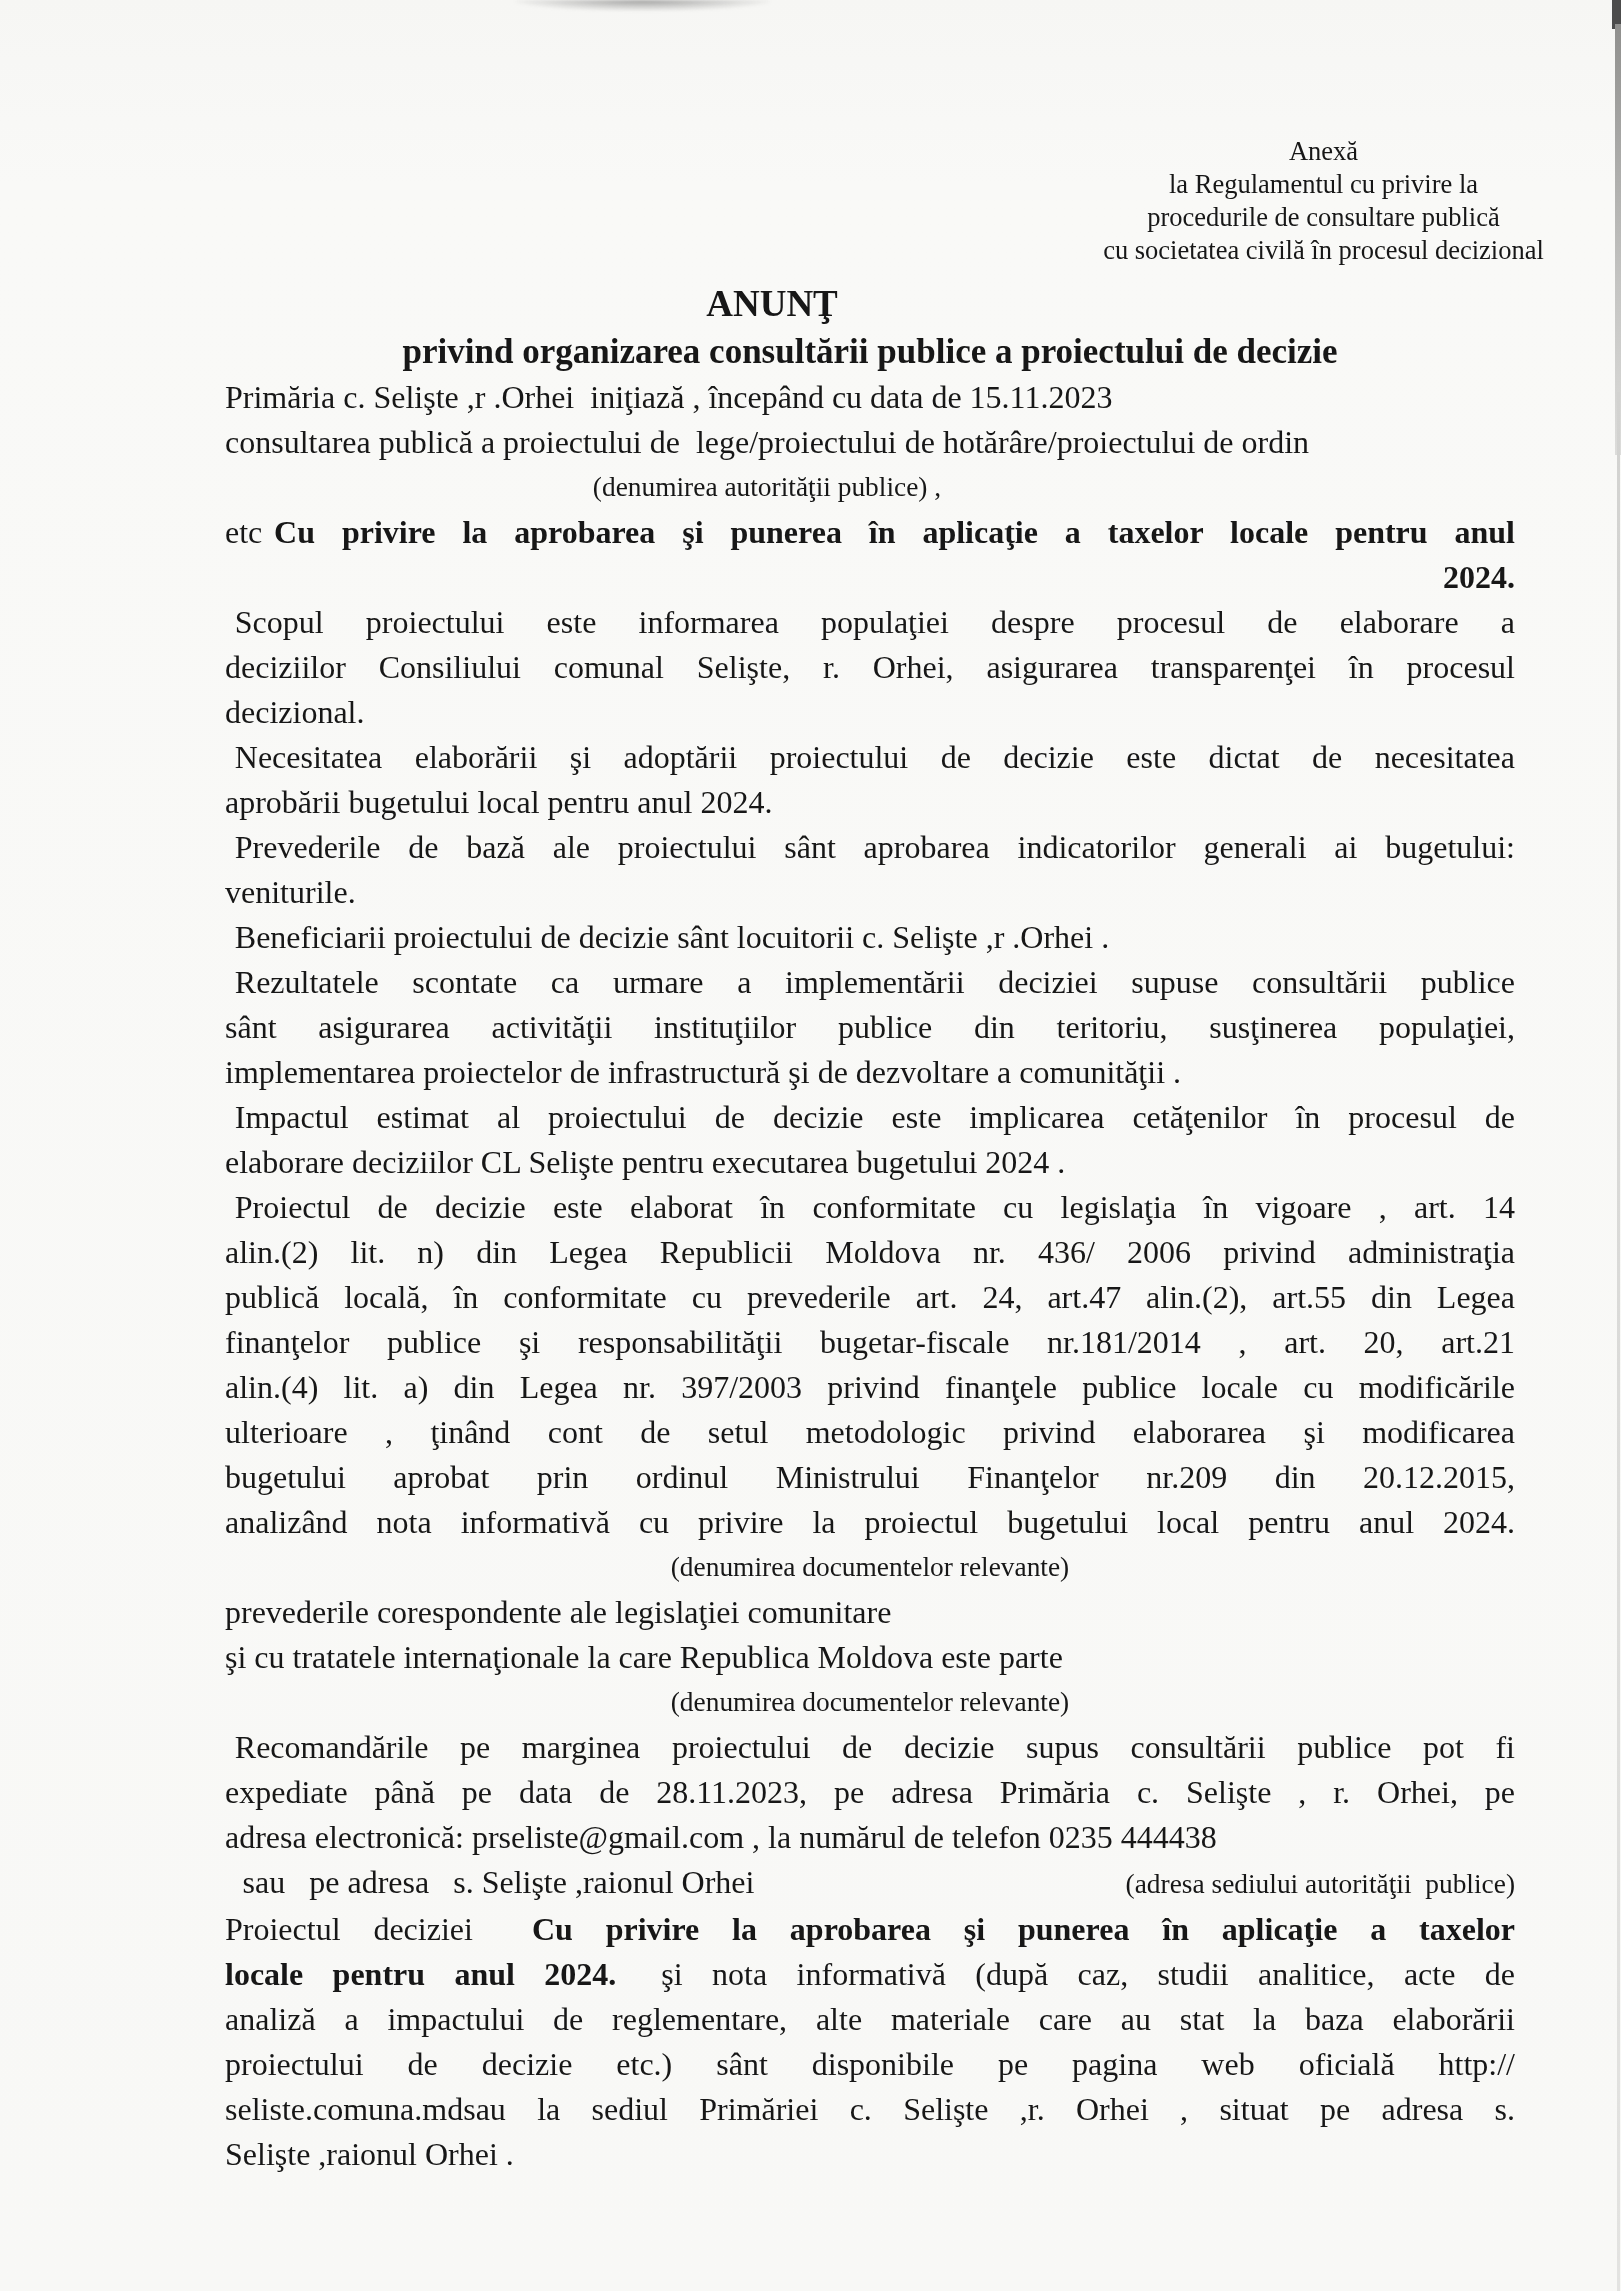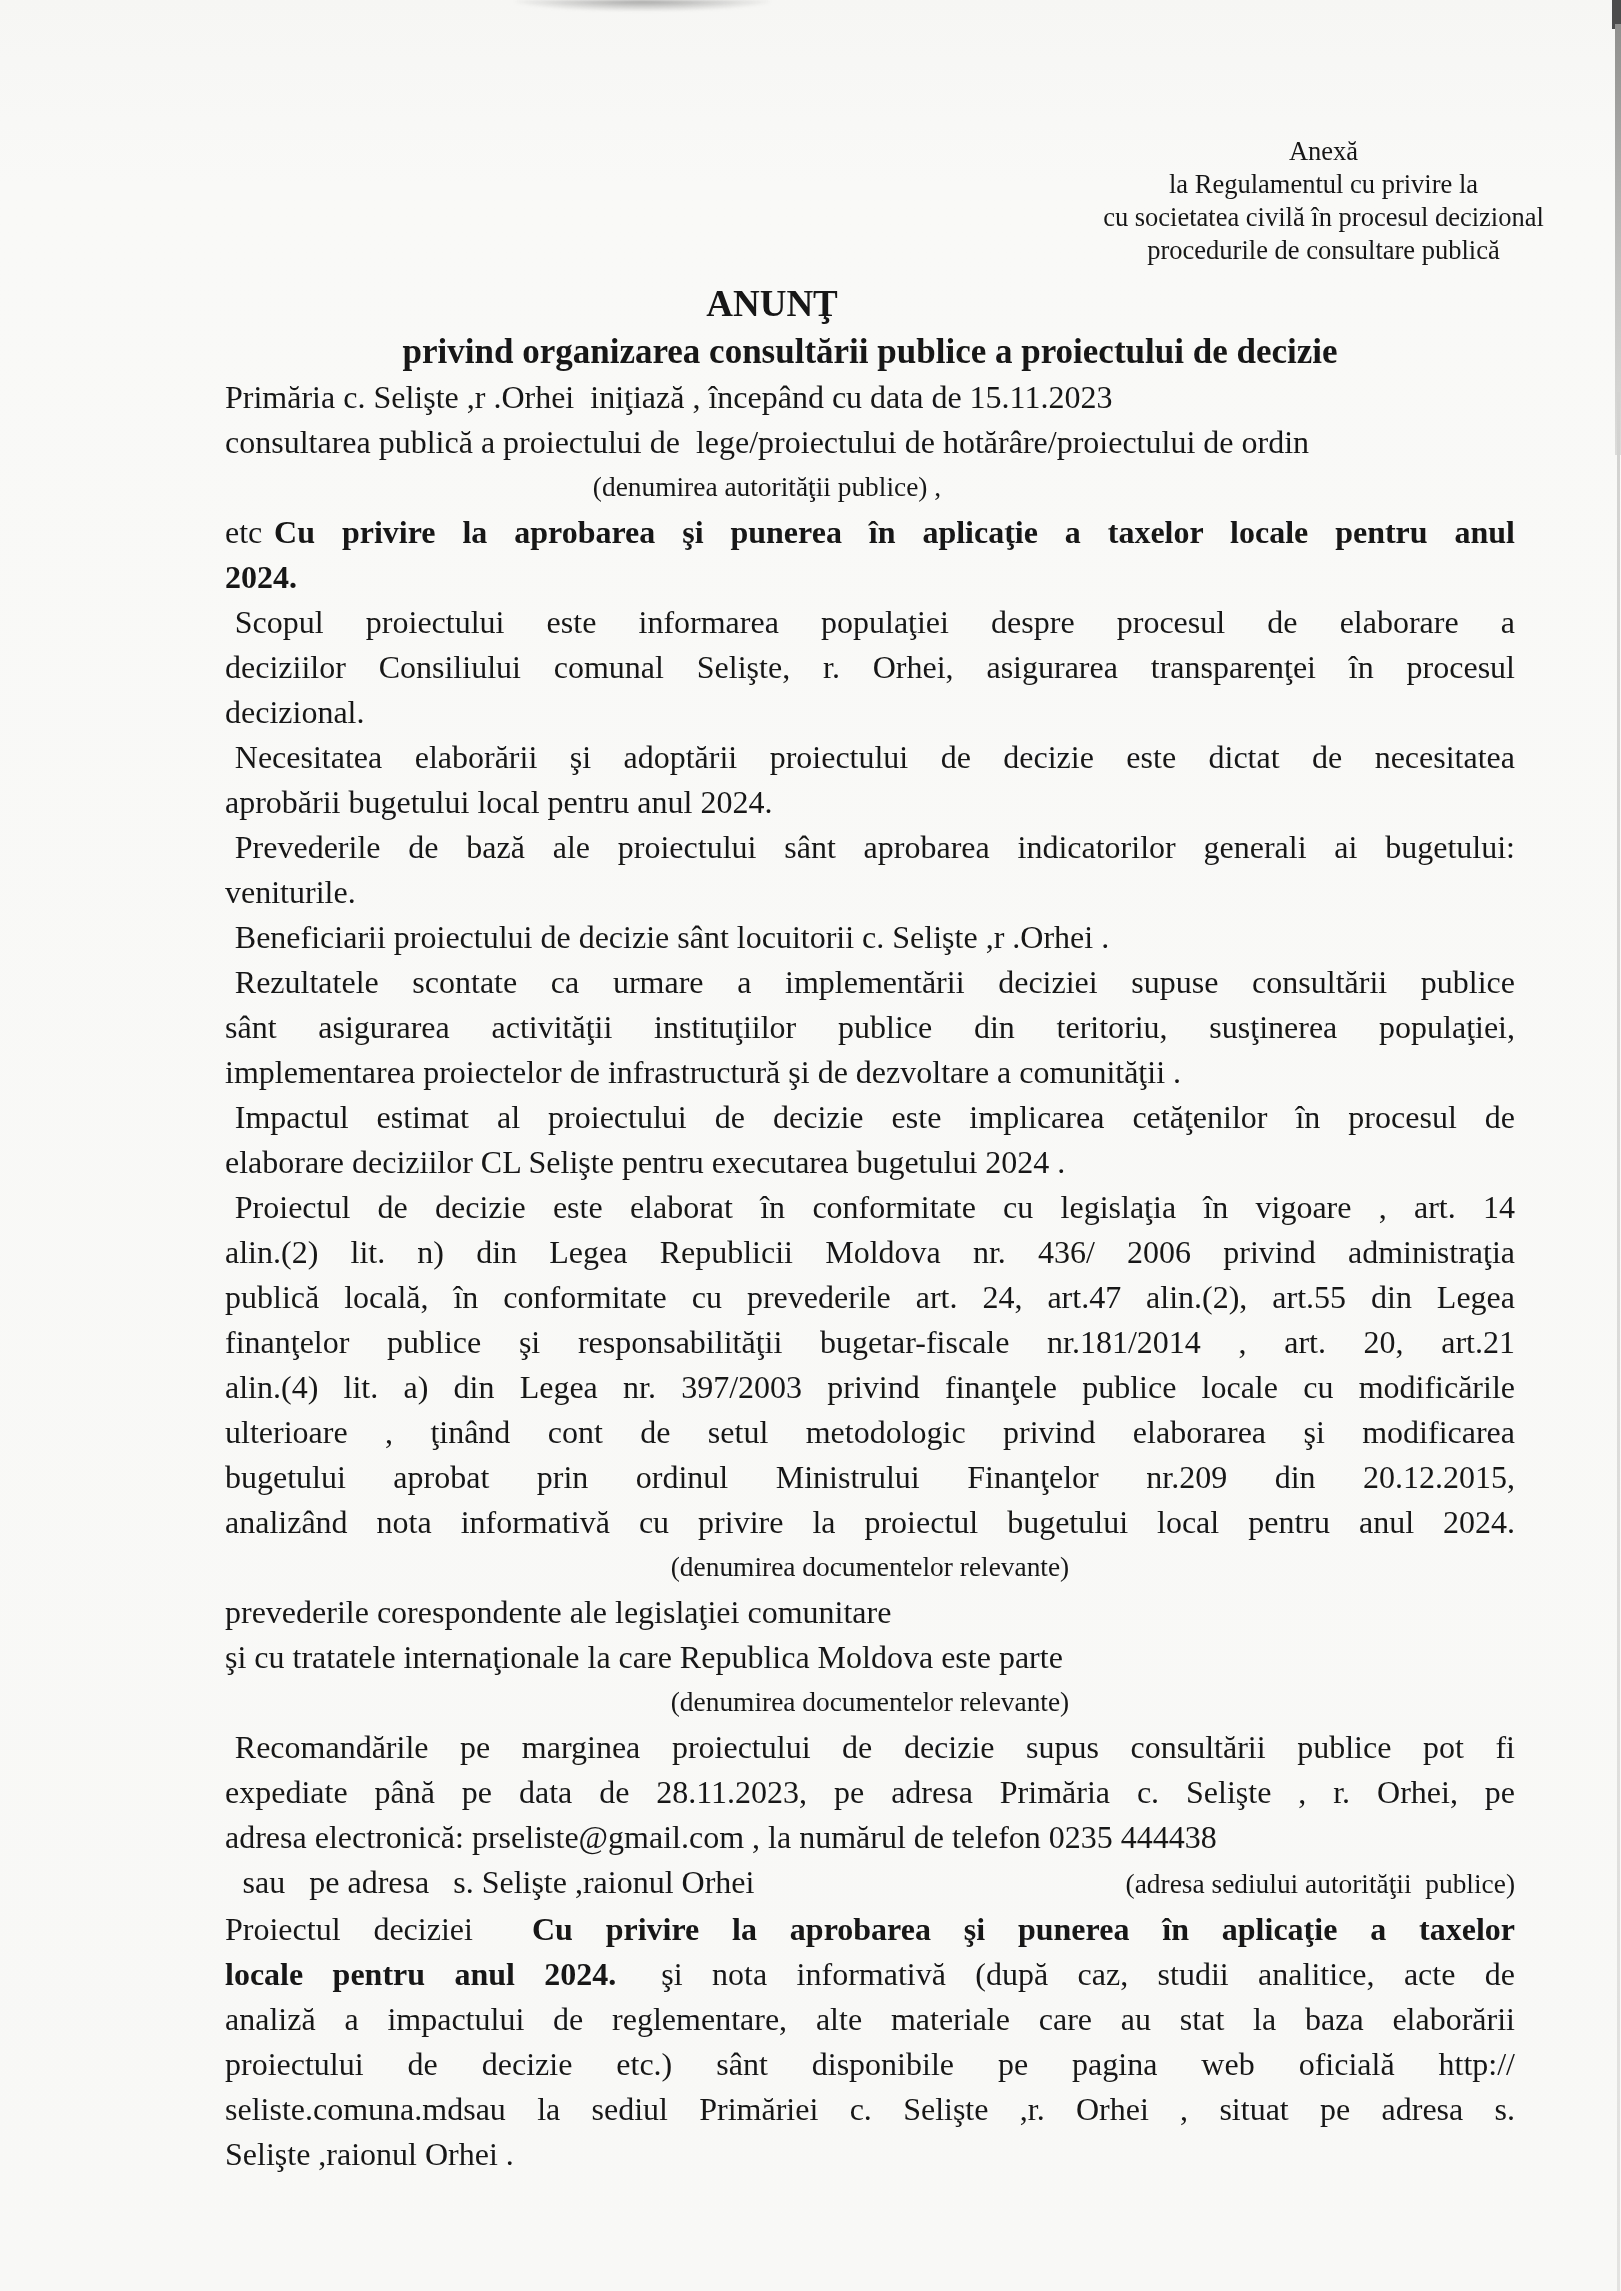--- a/index.html
+++ b/index.html
@@ -58,43 +58,43 @@
   .just {
     white-space: normal;
     text-align: justify;
     text-align-last: justify;
     -moz-text-align-last: justify;
   }
   .center { text-align: center; white-space: normal; }
   .small { font-size: 27.4px; }
   .shift-l { position: relative; left: -103px; }
   .ind { text-indent: 9.8px; }
-  .b { font-weight: bold; }
+  .b { font-weight: bold; text-align: right; }
   .u { text-underline-offset: 4.9px; }
   .gap-s { margin-left: 11.8px; }
   .gap-m { margin-left: 45px; margin-top: 7px; }
   .gap-l { margin-left: 59px; }
   .two-col { display: flex; justify-content: space-between; align-items: baseline; padding-left: 17.6px; white-space: pre-wrap; }
   .two-col .right-note { font-size: 27.4px; white-space: pre-wrap; }
 </style>
 </head>
 <body>
 
 <div class="page">
 
   <div class="smudge-top"></div>
   <div class="corner-mark"></div>
   <div class="edge-right-strong"></div>
   <div class="edge-right-faint"></div>
 
   <div class="annex">
     <div>Anexă</div>
     <div>la Regulamentul cu privire la</div>
+    <div>procedurile de consultare publică</div>
     <div>cu societatea civilă în procesul decizional</div>
-    <div>procedurile de consultare publică</div>
   </div>
 
   <div class="main">
 
     <div class="doc-title"><span class="shift">ANUNŢ</span></div>
     <div class="doc-subtitle">privind organizarea consultării publice a proiectului de decizie</div>
 
     <div class="ln">Primăria c. Selişte ,r .Orhei  iniţiază , începând cu data de 15.11.2023</div>
     <div class="ln">consultarea publică a proiectului de  lege/proiectului de hotărâre/proiectului de ordin</div>
     <div class="ln center small shift-l">(denumirea autorităţii publice) ,</div>

